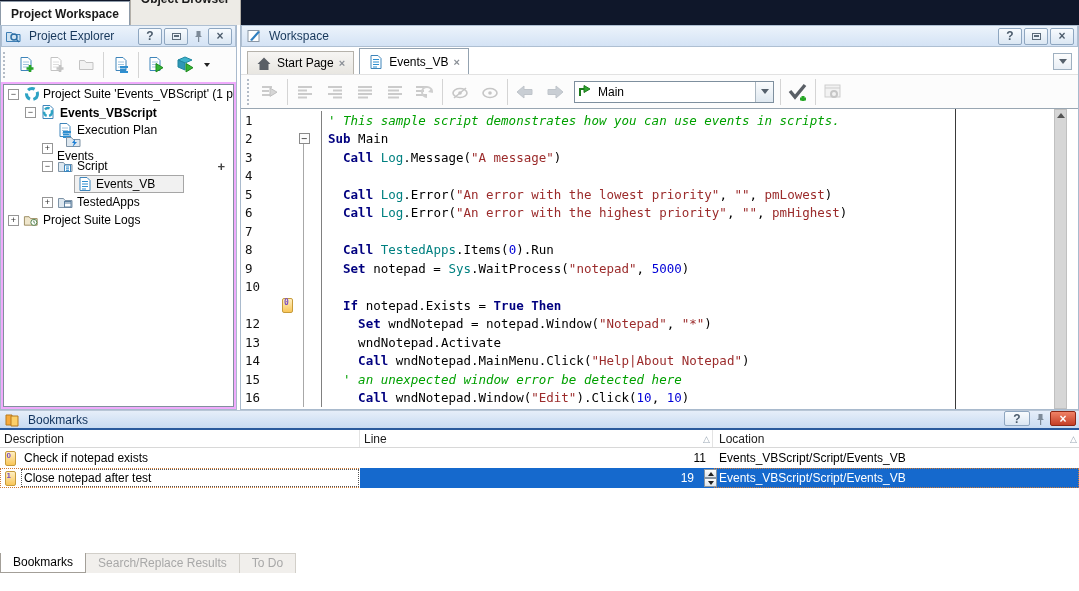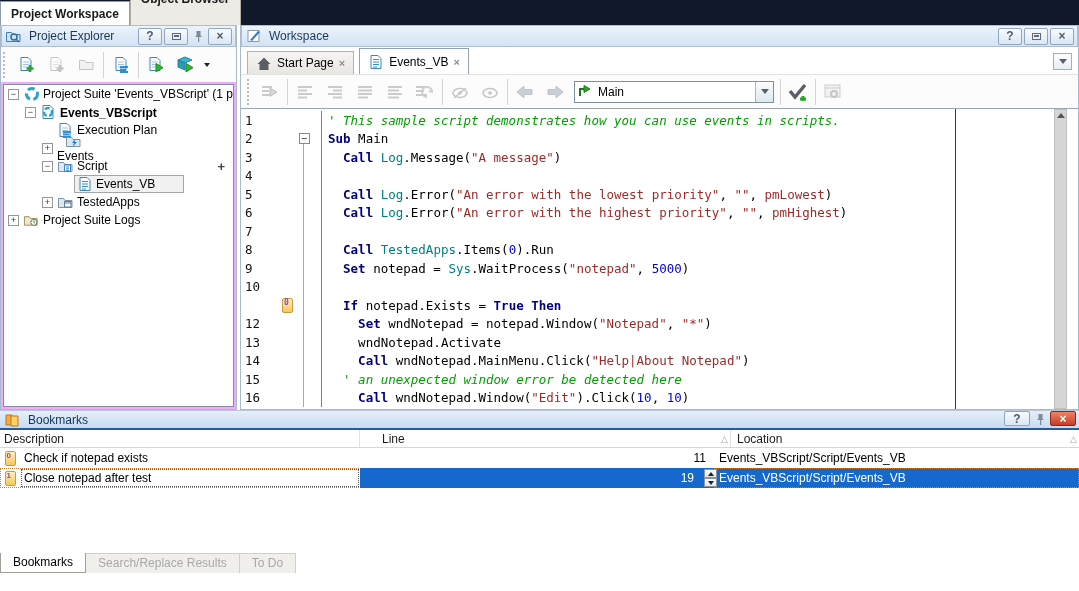--- a/index.html
+++ b/index.html
@@ -82,21 +82,21 @@
   .bm-ico { width:11px; height:15px; border:1px solid #c79b3b; border-radius:2px; background:linear-gradient(#ffefc2,#f9c círculo); background:linear-gradient(#ffefc2,#f9c658); position:relative; }
   .bm-ico i { position:absolute; left:1px; top:-1px; font-style:normal; font-size:8px; color:#7b4fc0; font-weight:bold; }
 
   
   .bm-panel { flex:0 0 143px; display:flex; flex-direction:column; border-top:1px solid #b8c6d6; }
   .bm-hdr { height:19px; background:linear-gradient(#e6eef9,#c8dbf2); border-bottom:2px solid #2a5a9d; display:flex; align-items:center; padding:0 3px; color:#10325c; flex:0 0 auto; }
   .bm-hdr .ttl { margin-left:5px; flex:1 1 auto; }
   .bm-hdr .hdr-btn { height:15px; width:26px; }
   .bm-colhdr { height:18px; display:flex; align-items:center; border-bottom:1px solid #d8d8d8; color:#1c1c1c; flex:0 0 auto; background:#fff; }
   .col-desc { width:360px; flex:0 0 360px; padding-left:4px; display:flex; align-items:center; border-right:1px solid #e3e3e3; align-self:stretch; }
-  .col-line { width:353px; flex:0 0 353px; padding:0 2px 0 4px; display:flex; align-items:center; border-right:1px solid #e3e3e3; align-self:stretch;margin-left:18px; }
+  .col-line { width:353px; flex:0 0 353px; padding:0 2px 0 4px; display:flex; align-items:center; border-right:1px solid #e3e3e3; align-self:stretch; }
   .col-loc  { flex:1 1 auto; padding:0 2px 0 6px; display:flex; align-items:center; align-self:stretch; }
   .sort-tri { margin-left:auto; color:#9aa7b4; font-size:9px; }
   .bm-row { height:20px; display:flex; align-items:center; flex:0 0 auto; position:relative; }
   .cell-mark { width:20px; flex:0 0 20px; display:flex; justify-content:center; align-items:center; align-self:stretch; }
   .cell-desc { width:340px; flex:0 0 340px; padding-left:4px; align-self:stretch; display:flex; align-items:center; }
   .cell-line { width:353px; flex:0 0 353px; align-self:stretch; display:flex; align-items:center; justify-content:flex-end; padding-right:7px; position:relative; }
   .cell-loc { flex:1 1 auto; align-self:stretch; display:flex; align-items:center; padding-left:6px; }
   .bm-row.selected .cell-line, .bm-row.selected .cell-loc { background:#1569cd; color:#fff; }
   .bm-row.selected { outline:1px dotted #cf7a35; outline-offset:-1px; }
   .bm-row.selected .cell-desc { background:#fff; outline:1px dotted #555; outline-offset:-2px; }

